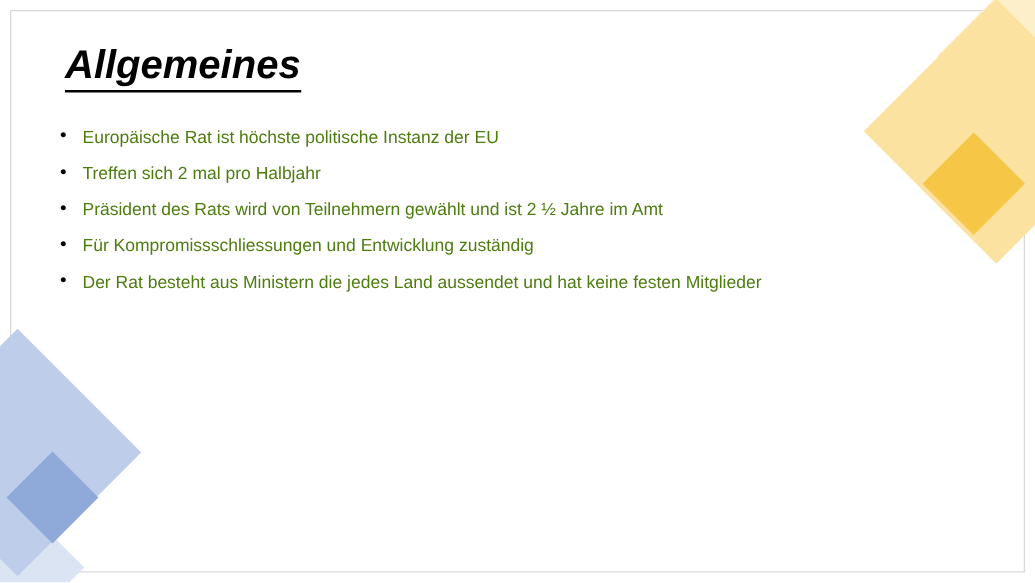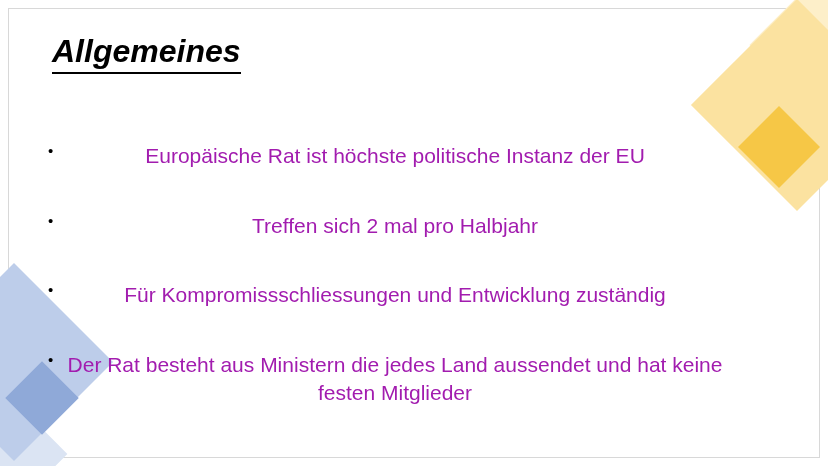--- a/index.html
+++ b/index.html
@@ -78,21 +78,20 @@
     width: 84px;
     height: 84px;
     background: #dbe4f3;
     transform: rotate(45deg);
   }
   .content {
     position: absolute;
     left: 0; top: 0;
     width: 828px; height: 466px;
     z-index: 5;
-    text-align: center;
   }
   .title {
     position: absolute;
     left: 52px;
     top: 32px;
     font-size: 32px;
     font-style: italic;
     font-weight: bold;
     color: #000000;
     letter-spacing: 0px;
@@ -106,25 +105,24 @@
     left: 44px;
     top: 100px;
     width: 680px;
     list-style: none;
     margin: 0;
     padding: 0;
   }
   .bullets li {
     position: relative;
     padding-left: 22px;
-    font-size: 21px;
-    color: #a21caf;
+    font-size: 14px;
+    color: #4d7c0f;
     line-height: 1.32;
     margin-bottom: 10.5px;
-    margin-top: 42px;
   }
   .bullets li::before {
     content: "\2022";
     position: absolute;
     left: 4px;
     top: -1px;
     font-size: 15px;
     color: #000000;
   }
 </style>
@@ -142,18 +140,19 @@
   <div class="deco deco-bl-3"></div>
   <div class="deco deco-bl-1"></div>
   <div class="deco deco-bl-2"></div>
 
   <div class="content">
     <div class="title">Allgemeines</div>
 
     <ul class="bullets">
       <li>Europäische Rat ist höchste politische Instanz der EU</li>
       <li>Treffen sich 2 mal pro Halbjahr</li>
+      <li>Präsident des Rats wird von Teilnehmern gewählt und ist 2 ½ Jahre im Amt</li>
       <li>Für Kompromissschliessungen und Entwicklung zuständig</li>
       <li>Der Rat besteht aus Ministern die jedes Land aussendet und hat keine festen Mitglieder</li>
     </ul>
   </div>
 
 </div>
 
 </body></html>

